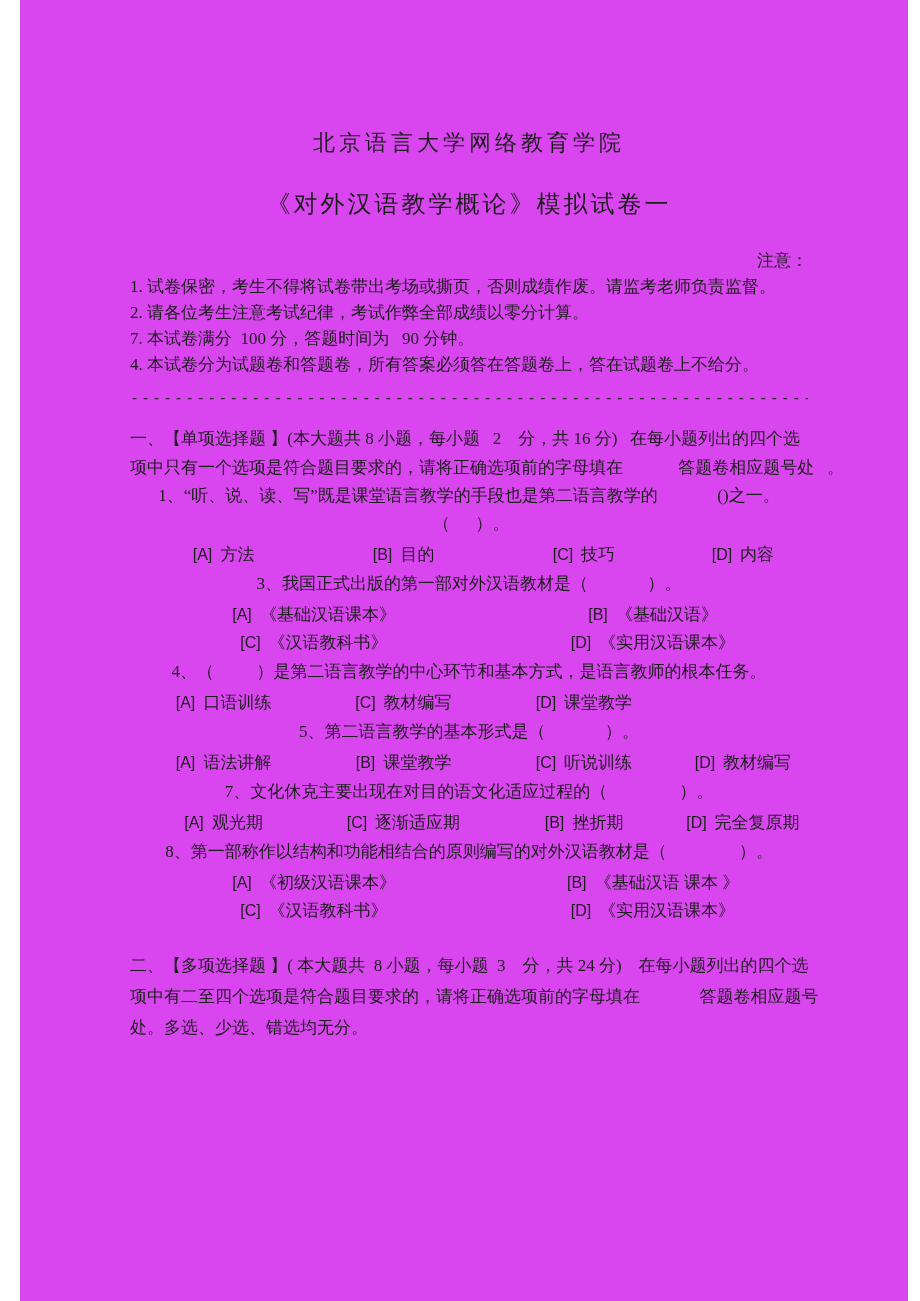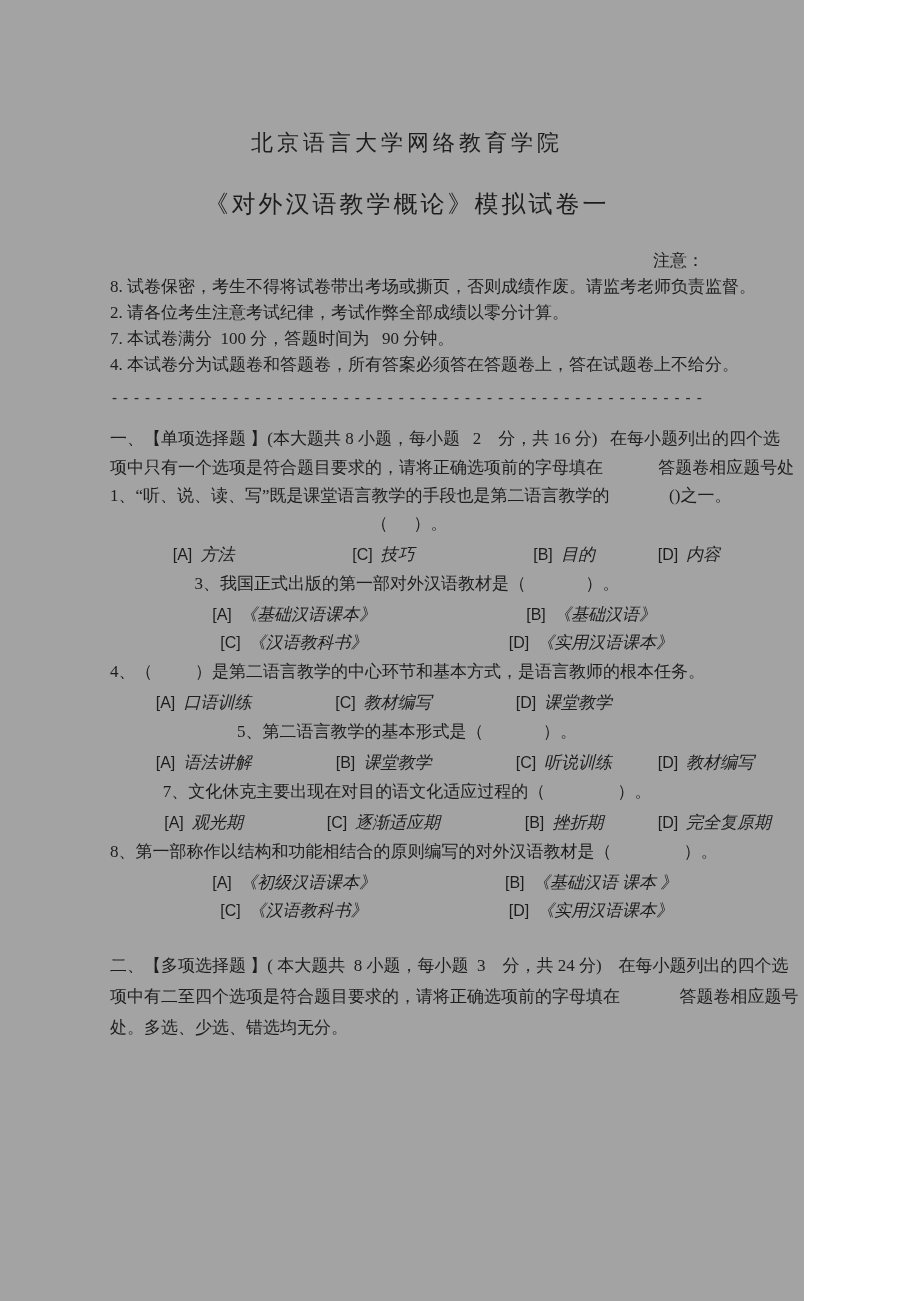--- a/index.html
+++ b/index.html
@@ -1,25 +1,26 @@
 <!DOCTYPE html>
 <html><head>
 <meta charset="utf-8">
 <style>
   html,body{margin:0;padding:0;background:#ffffff;}
   .page{
     position:relative;
-    width:804px;
+    width:888px;
     height:1301px;
     box-sizing:border-box;
     padding:128px 100px 0 110px;
-    background:#a3a3a3;
+    background:#d946ef;
     color:#1d1d1d;
     font-family:"Liberation Serif","DejaVu Serif",serif;
     overflow:hidden;
+    margin-left:20px;
   }
   .institution{
     text-align:center;
     font-size:22px;
     line-height:30px;
     letter-spacing:4px;
     white-space:pre;
   }
   .exam-title{
     text-align:center;
@@ -67,53 +68,53 @@
     line-height:27px;
     white-space:nowrap;
   }
   .opt-letter{
     display:inline-block;
     min-width:36px;
     font-family:"Liberation Sans","DejaVu Sans",sans-serif;
     font-size:16px;
     color:#1d1d1d;
   }
-  .opt-text{font-size:17px;font-style:italic;}
+  .opt-text{font-size:17px;}
   .section-multi{margin-top:24px;}
   .section-multi .section-heading{line-height:31px;}
 </style>
 </head>
 <body>
 
 <div class="page">
 
   <div class="institution">北京语言大学网络教育学院</div>
   <div class="exam-title">《对外汉语教学概论》模拟试卷一</div>
 
   <div class="notice">
     <div class="notice-label">注意：</div>
-    <div class="notice-item">8. 试卷保密，考生不得将试卷带出考场或撕页，否则成绩作废。请监考老师负责监督。</div>
+    <div class="notice-item">1. 试卷保密，考生不得将试卷带出考场或撕页，否则成绩作废。请监考老师负责监督。</div>
     <div class="notice-item">2. 请各位考生注意考试纪律，考试作弊全部成绩以零分计算。</div>
     <div class="notice-item">7. 本试卷满分  100 分，答题时间为   90 分钟。</div>
     <div class="notice-item">4. 本试卷分为试题卷和答题卷，所有答案必须答在答题卷上，答在试题卷上不给分。</div>
   </div>
 
   <div class="separator">--------------------------------------------------------------------------------------------------------------------</div>
 
   <div class="section">
     <div class="section-heading">一、【单项选择题 】(本大题共 8 小题，每小题   2    分，共 16 分)   在每小题列出的四个选
 项中只有一个选项是符合题目要求的，请将正确选项前的字母填在             答题卷相应题号处   。</div>
 
     <div class="question">
       <div class="stem">1、“听、说、读、写”既是课堂语言教学的手段也是第二语言教学的              ()之一。
  （      ）。</div>
       <div class="options row4">
         <div class="option"><span class="opt-letter">[A]</span><span class="opt-text">方法</span></div>
+        <div class="option"><span class="opt-letter">[B]</span><span class="opt-text">目的</span></div>
         <div class="option"><span class="opt-letter">[C]</span><span class="opt-text">技巧</span></div>
-        <div class="option"><span class="opt-letter">[B]</span><span class="opt-text">目的</span></div>
         <div class="option"><span class="opt-letter">[D]</span><span class="opt-text">内容</span></div>
       </div>
     </div>
 
 
     <div class="question">
       <div class="stem">3、我国正式出版的第一部对外汉语教材是（              ）。</div>
       <div class="options row2">
         <div class="option"><span class="opt-letter">[A]</span><span class="opt-text">《基础汉语课本》</span></div>
         <div class="option"><span class="opt-letter">[B]</span><span class="opt-text">《基础汉语》</span></div>

